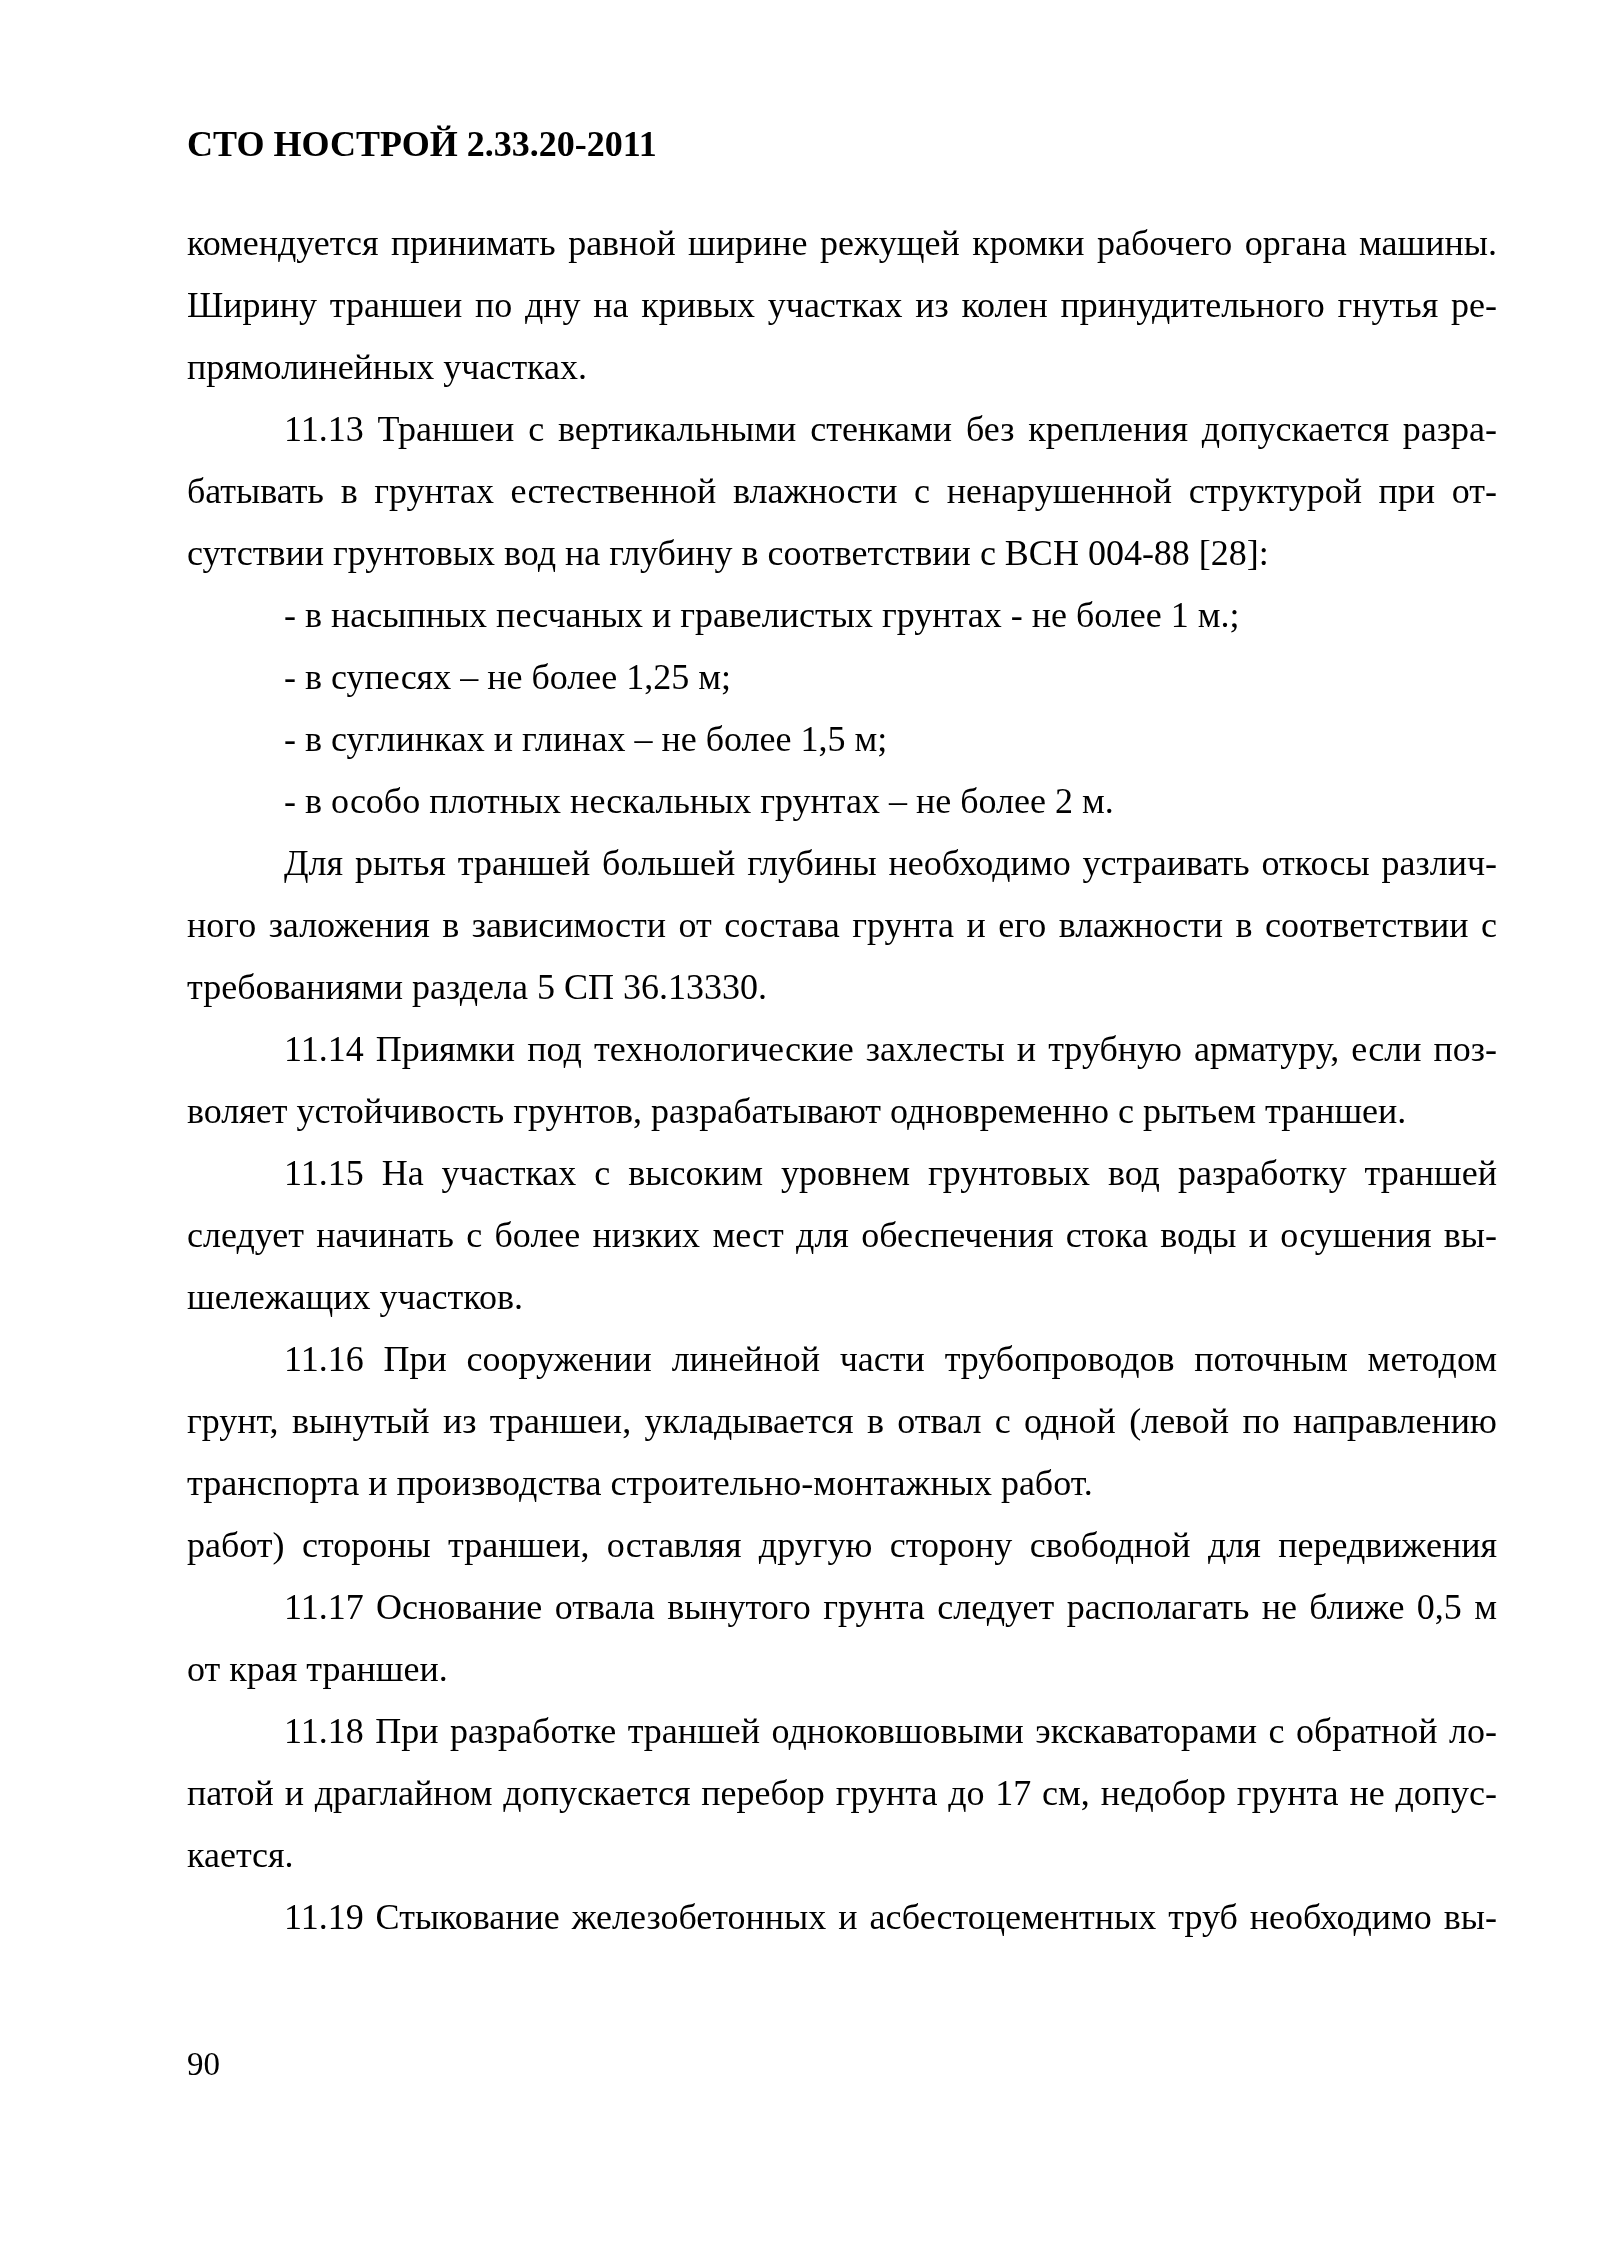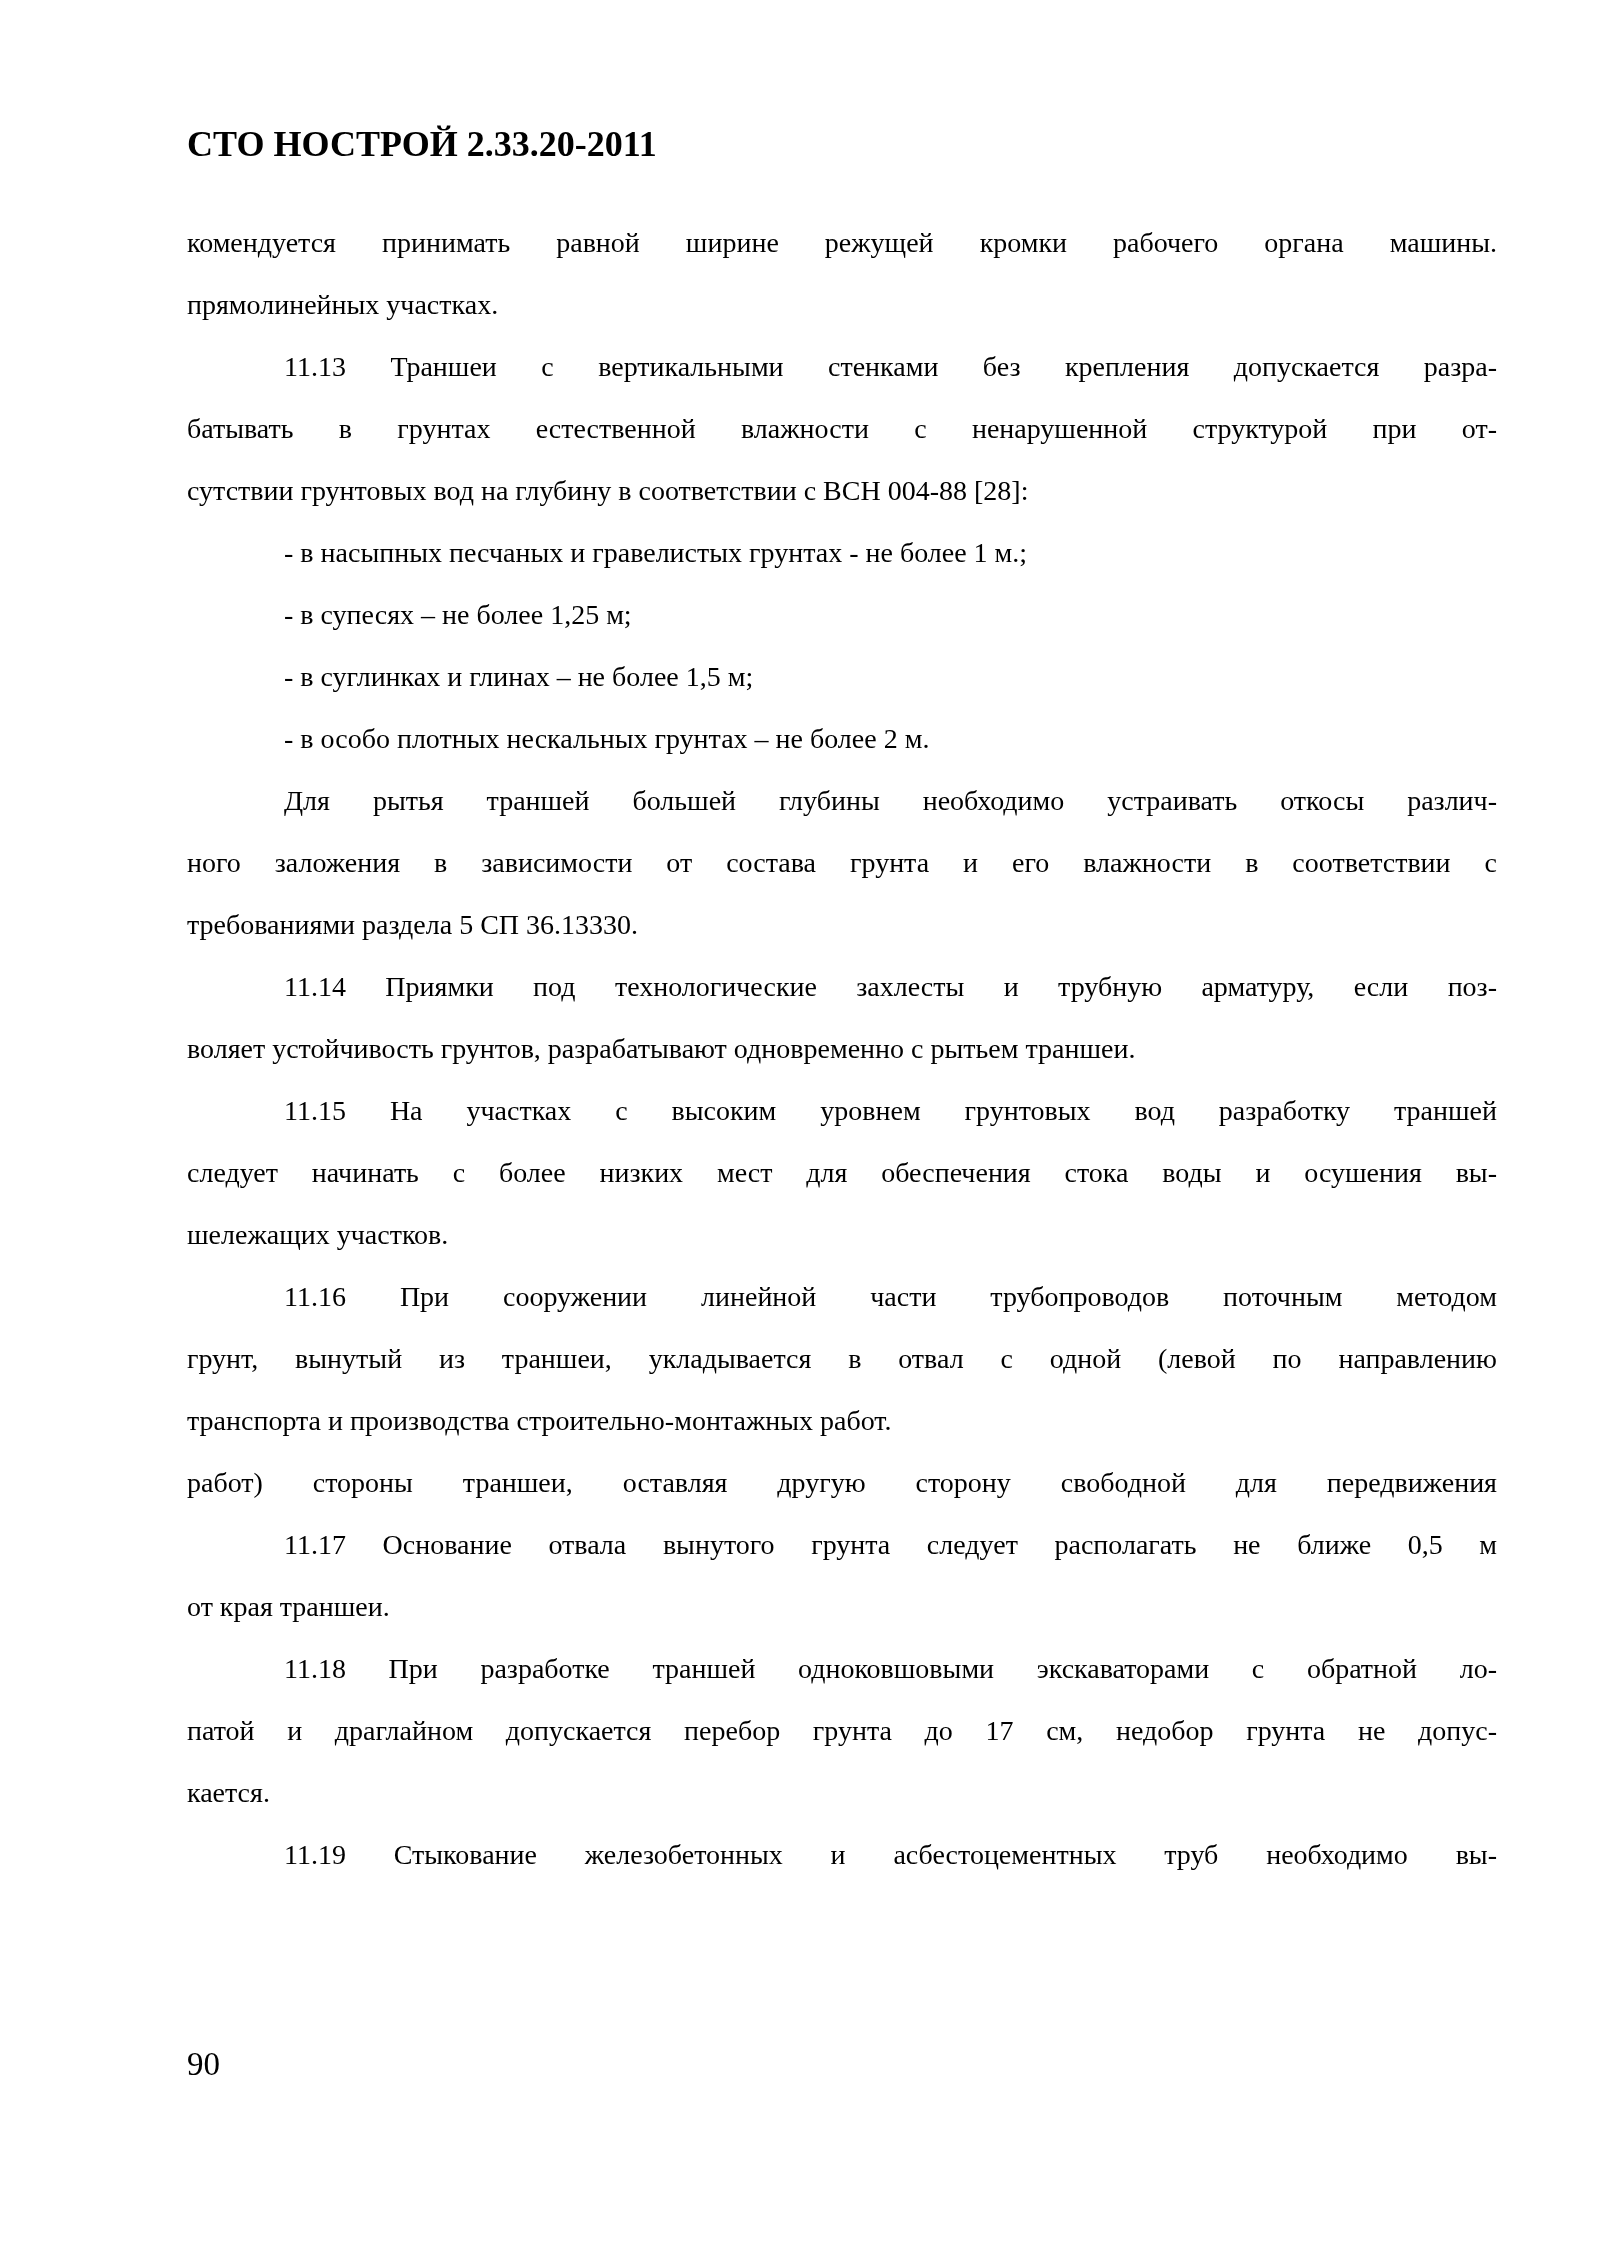--- a/index.html
+++ b/index.html
@@ -29,21 +29,21 @@
   }
   .text-block {
     position: absolute;
     left: 187px;
     top: 212px;
     width: 1310px;
   }
   .ln {
     height: 62px;
     line-height: 62px;
-    font-size: 28px;
+    font-size: 36px;
     text-align: justify;
     text-align-last: justify;
   }
   .ln.ind {
     padding-left: 97px;
   }
   .ln.end {
     text-align-last: left;
   }
   .page-number {
@@ -59,20 +59,21 @@
 <body>
 
 <div class="page">
 
   <div class="doc-header">СТО НОСТРОЙ 2.33.20-2011</div>
 
   <div class="text-block">
 
     <div>
       <div class="ln">комендуется принимать равной ширине режущей кромки рабочего органа машины.</div>
+      <div class="ln">Ширину траншеи по дну на кривых участках из колен принудительного гнутья ре-</div>
       <div class="ln end">прямолинейных участках.</div>
     </div>
 
     <div>
       <div class="ln ind">11.13 Траншеи с вертикальными стенками без крепления допускается разра-</div>
       <div class="ln">батывать в грунтах естественной влажности с ненарушенной структурой при от-</div>
       <div class="ln end">сутствии грунтовых вод на глубину в соответствии с ВСН 004-88 [28]:</div>
     </div>
 
     <div>

